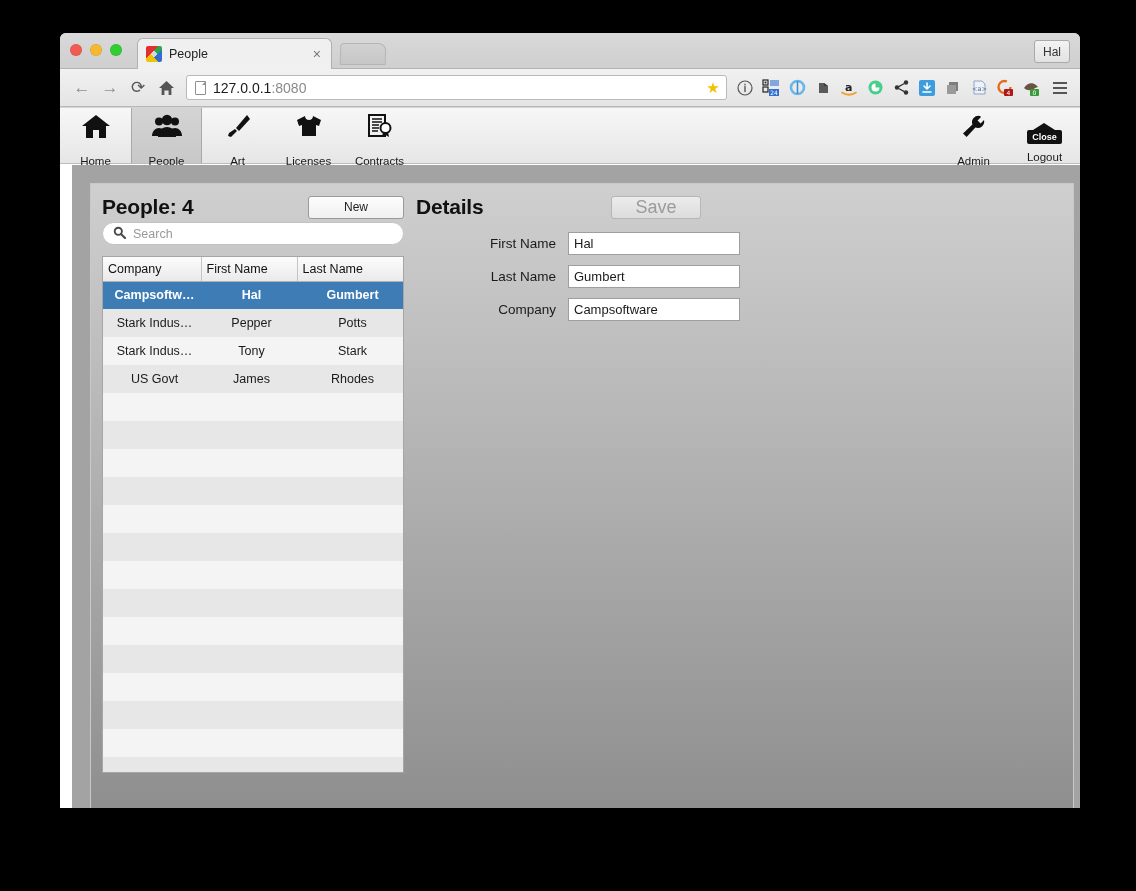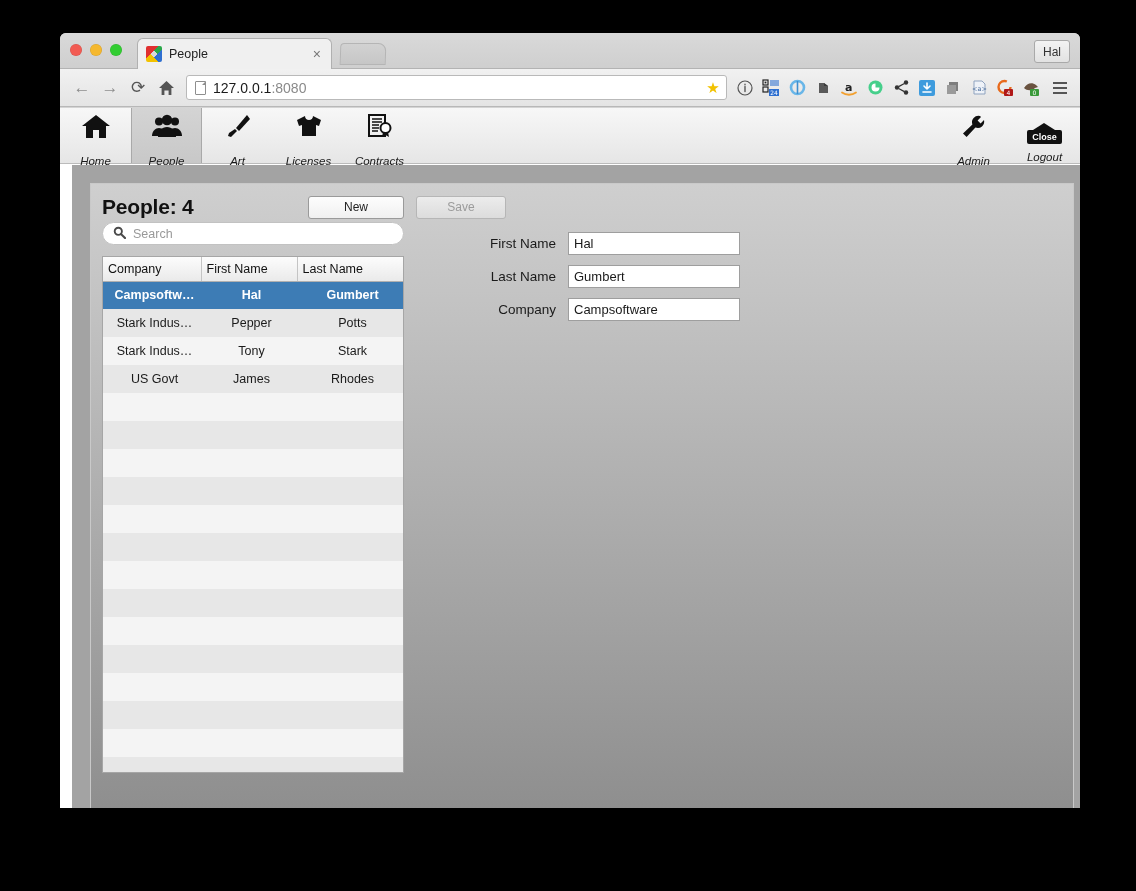--- a/index.html
+++ b/index.html
@@ -163,21 +163,21 @@
   }
   .tbtn.active {
     background: linear-gradient(#d4d4d4, #c8c8c8);
     border-left: 1px solid #a9a9a9;
     border-right: 1px solid #a9a9a9;
   }
   .tbtn .gl {
     height: 26px; display: flex; align-items: center; justify-content: center;
   }
   .tbtn .lbl {
-    font-size: 11.5px; color: #1a1a1a; margin-top: 16px; font-style: italic;
+    font-size: 11.5px; color: #1a1a1a; margin-top: 16px;
   }
   #toolbar-right {
     position: absolute; right: 0; top: 0; height: 100%;
     display: flex; align-items: stretch;
   }
   #close-sign {
     background: #111; color: #fff;
     font-size: 9px; font-weight: bold;
     padding: 2px 5px; border-radius: 2px;
     position: relative; top: 12px;
@@ -285,21 +285,21 @@
   }
   #details-title {
     font-size: 21px; font-weight: bold; color: #111;
     width: 195px; letter-spacing: -.2px;
   }
   #save-button {
     width: 90px; height: 23px;
     background: linear-gradient(#ececec, #dcdcdc);
     border: 1px solid #b6b6b6;
     border-radius: 3px;
-    font-size: 12px; color: #9b9b9b;
+    font-size: 18px; color: #9b9b9b;
     display: flex; align-items: center; justify-content: center; text-align: center;
   }
   .form-row {
     display: flex; align-items: center; margin-top: 10px;
   }
   .form-row .flabel {
     width: 152px; text-align: right; padding-right: 12px;
     font-size: 13.5px; color: #1a1a1a;
   }
   .form-row input {
@@ -633,20 +633,21 @@
                     <td class="col-first">&nbsp;</td>
                     <td class="col-last">&nbsp;</td>
                   </tr>
                 </tbody>
             </table>
           </div>
         </div>
 
         <div id="details-panel">
           <div id="details-header">
+            <span id="details-title">Details</span>
             <span id="save-button">Save</span>
           </div>
           <div id="details-form">
               <div class="form-row">
                 <span class="flabel">First Name</span>
                 <input type="text" value="Hal" style="">
               </div>
               <div class="form-row">
                 <span class="flabel">Last Name</span>
                 <input type="text" value="Gumbert" style="">

